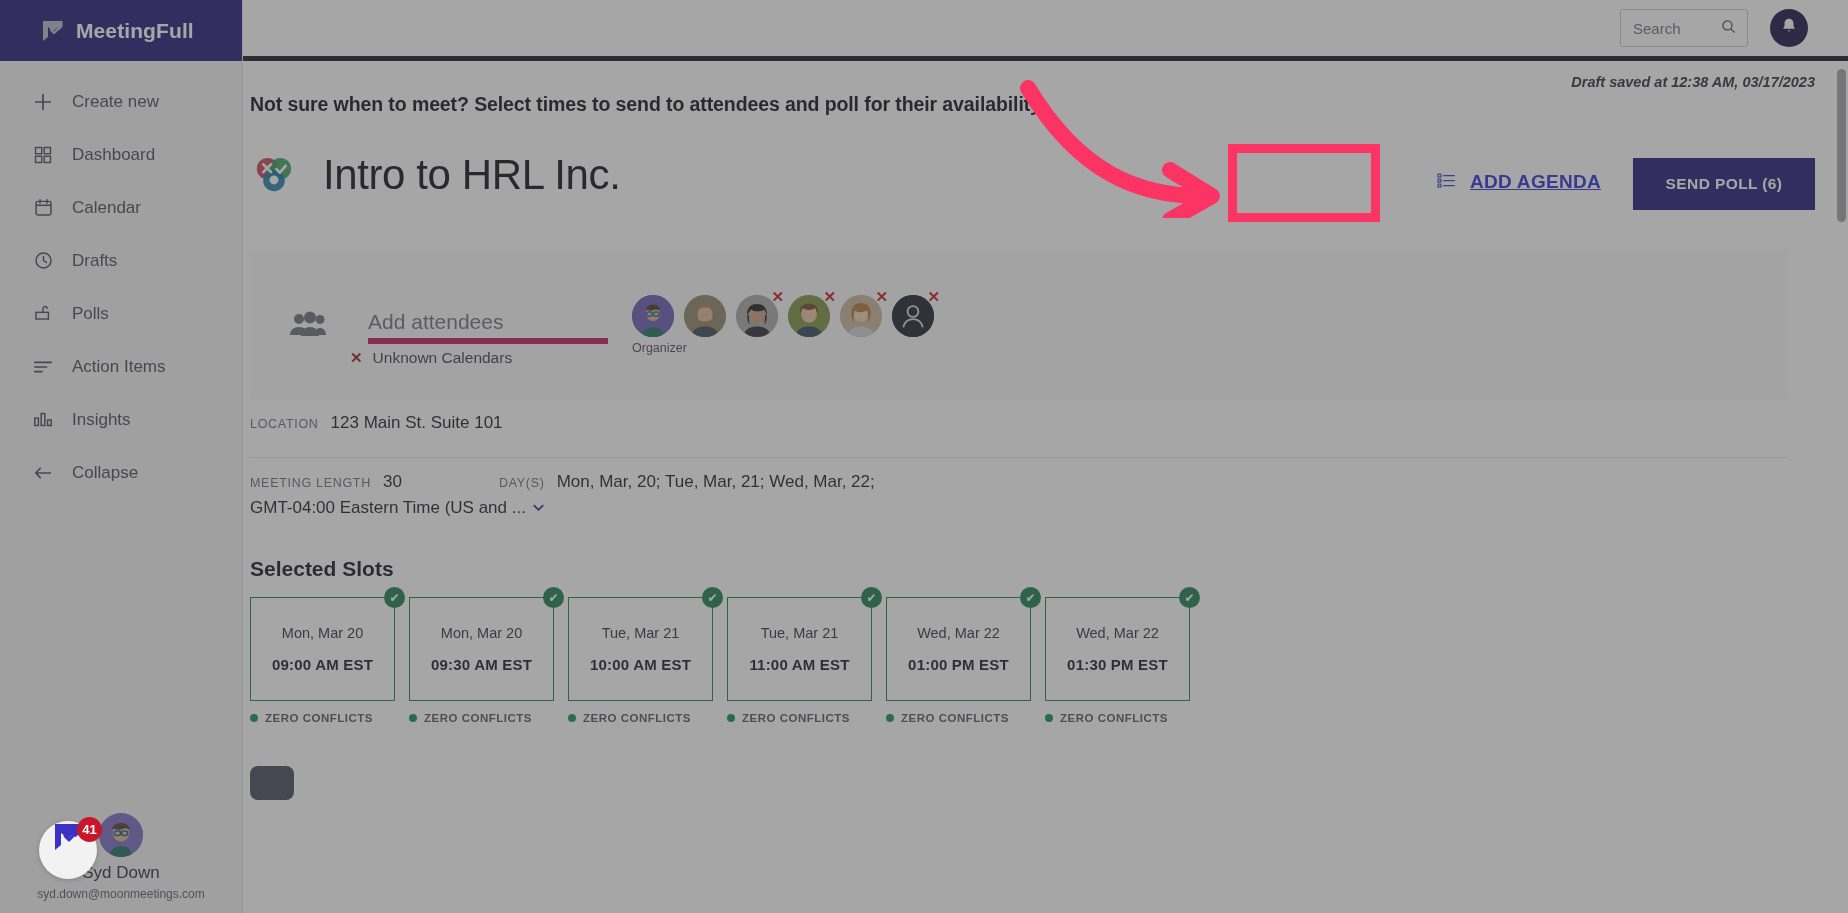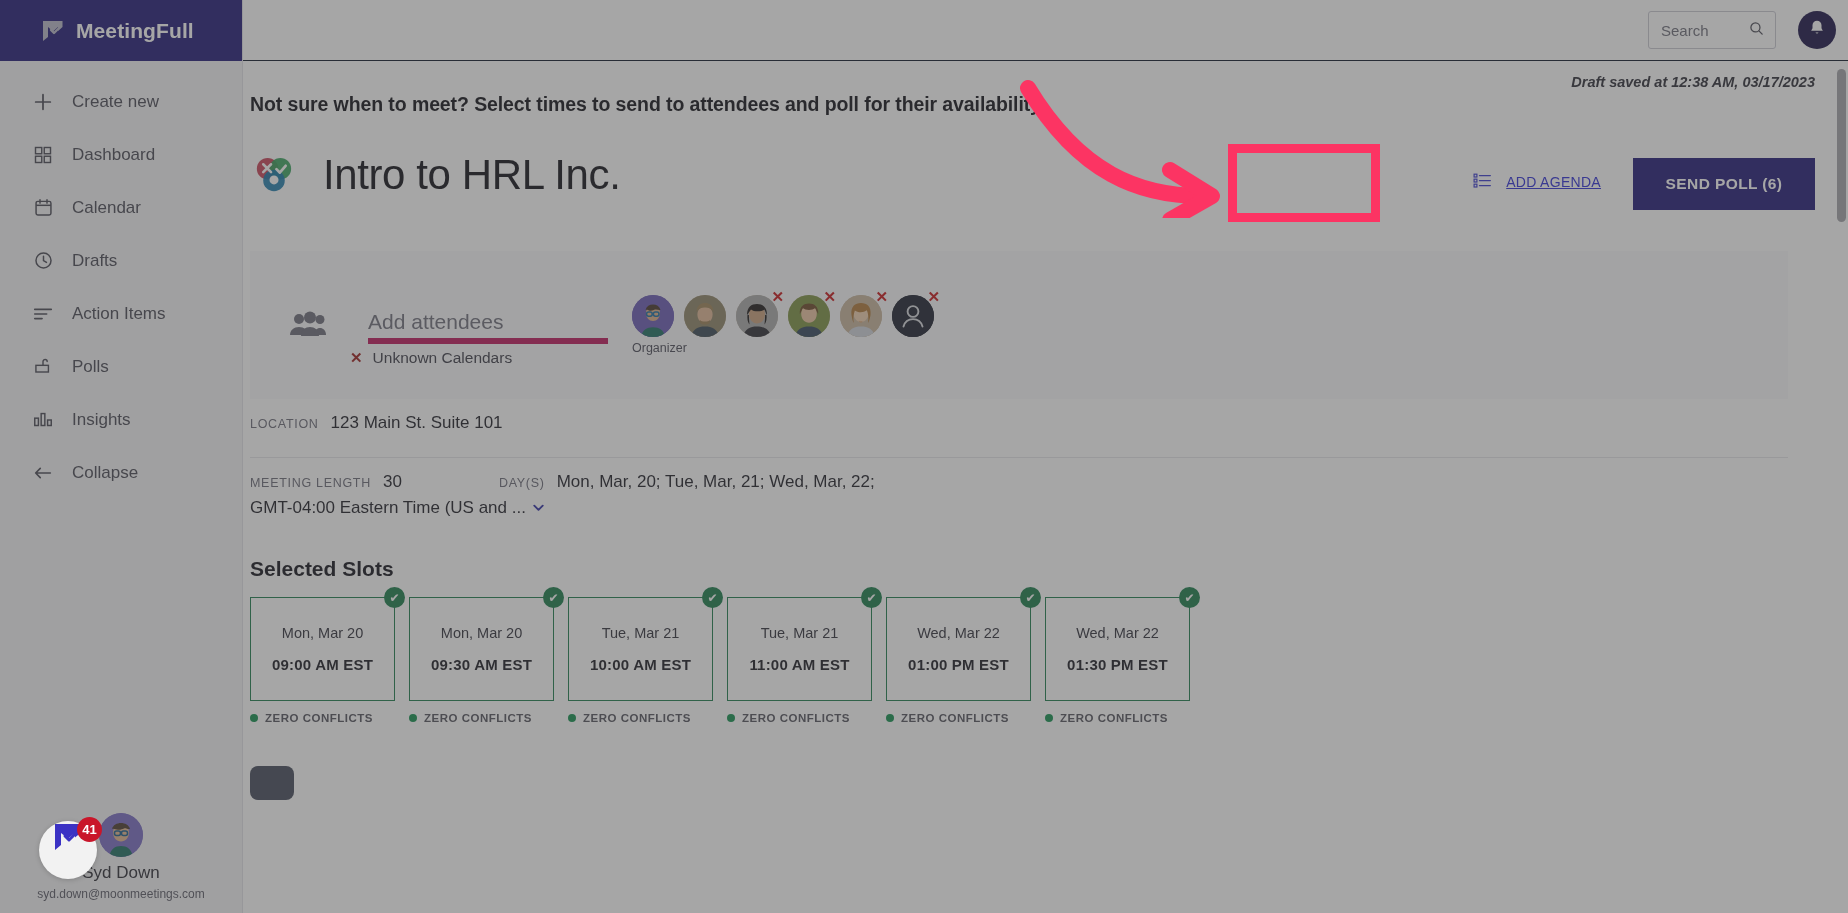--- a/index.html
+++ b/index.html
@@ -63,23 +63,23 @@
     position: relative; overflow: hidden;
   }
   .user-name { font-size: 17px; color: #2c2c35; }
   .user-mail { font-size: 12px; color: #5a5a66; margin-top: 4px; }
 
   
   .topbar {
     position: absolute; left: 243px; top: 0;
     width: 1605px; height: 61px;
     background: #ffffff;
-    border-bottom: 1px solid #0f172a;
+    border-bottom: 5px solid #0f172a;
     display: flex; align-items: center; justify-content: flex-end;
-    padding-right: 12px;
+    padding-right: 40px;
     z-index: 2;
   }
   .search-box {
     width: 128px; height: 38px;
     border: 1px solid #c9c9d2;
     border-radius: 3px;
     display: flex; align-items: center; justify-content: space-between;
     padding: 0 10px 0 12px;
     margin-right: 22px;
     background: #fff;
@@ -122,21 +122,21 @@
     display: flex; align-items: stretch; gap: 10px;
   }
   .add-agenda {
     background: #ffffff;
     display: flex; align-items: center; gap: 14px;
     padding: 0 22px;
     height: 48px;
     cursor: pointer;
   }
   .add-agenda .label {
-    color: #2f2fd6; font-size: 14px; font-weight: 400;
+    color: #2f2fd6; font-size: 19px; font-weight: 700;
     text-decoration: underline; letter-spacing: .3px;
   }
   .send-poll {
     background: #211a77; color: #ffffff;
     font-size: 15.5px; font-weight: 700; letter-spacing: .4px;
     height: 52px; min-width: 182px;
     display: flex; align-items: center; justify-content: center;
     border: none; cursor: pointer;
     font-family: "Liberation Sans", sans-serif;
   }
@@ -349,35 +349,35 @@
           <svg viewBox="0 0 24 24" width="21" height="21">
             <circle cx="12" cy="12" r="8.6" fill="none" stroke="#4a4a55" stroke-width="1.7"></circle>
             <path d="M12 7.2V12l3.4 2.2" stroke="#4a4a55" stroke-width="1.7" stroke-linecap="round" fill="none"></path>
           </svg>
         </span>
         <span>Drafts</span>
       </div>
 
       <div class="nav-item">
         <span class="ico">
-          <svg viewBox="0 0 24 24" width="22" height="22">
-            <path d="M3 7h18M3 12h13M3 17h8" stroke="#4a4a55" stroke-width="1.8" stroke-linecap="round"></path>
-          </svg>
-        </span>
-        <span>Action Items</span>
-      </div>
-
-      <div class="nav-item">
-        <span class="ico">
           <svg viewBox="0 0 24 24" width="20" height="20">
             <rect x="3.5" y="10" width="15" height="8" fill="none" stroke="#4a4a55" stroke-width="1.7"></rect>
             <path d="M12 10V5.5c0-1.4 1.2-2.5 2.6-2.5S17 4 17 5.4" stroke="#4a4a55" stroke-width="1.7" fill="none" stroke-linecap="round"></path>
           </svg>
         </span>
         <span>Polls</span>
+      </div>
+
+      <div class="nav-item">
+        <span class="ico">
+          <svg viewBox="0 0 24 24" width="22" height="22">
+            <path d="M3 7h18M3 12h13M3 17h8" stroke="#4a4a55" stroke-width="1.8" stroke-linecap="round"></path>
+          </svg>
+        </span>
+        <span>Action Items</span>
       </div>
 
       <div class="nav-item">
         <span class="ico">
           <svg viewBox="0 0 24 24" width="22" height="22">
             <rect x="3" y="10" width="4" height="8" fill="none" stroke="#4a4a55" stroke-width="1.6"></rect>
             <rect x="10" y="5" width="4" height="13" fill="none" stroke="#4a4a55" stroke-width="1.6"></rect>
             <rect x="17" y="12" width="4" height="6" fill="none" stroke="#4a4a55" stroke-width="1.6"></rect>
           </svg>
         </span>

